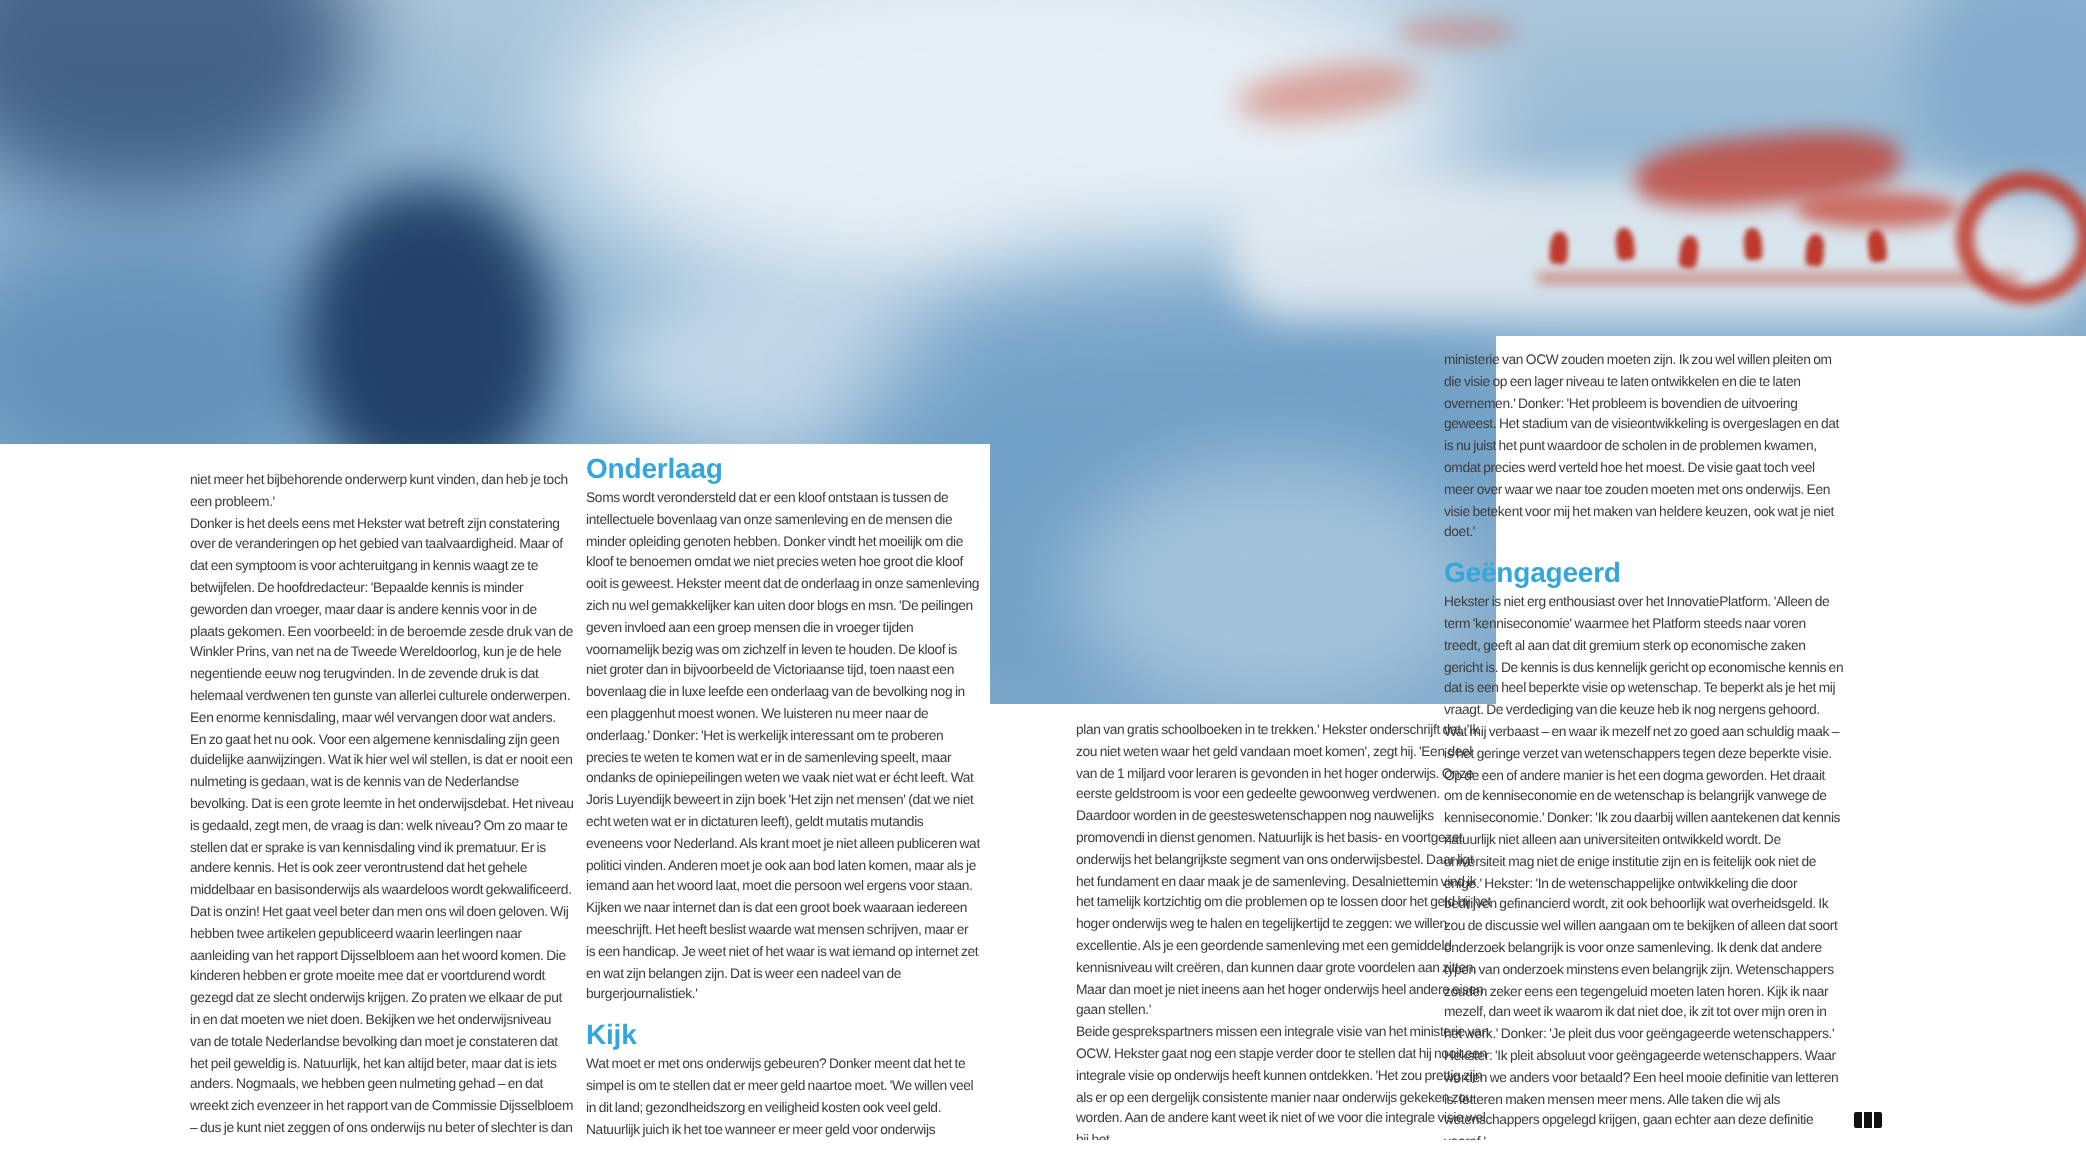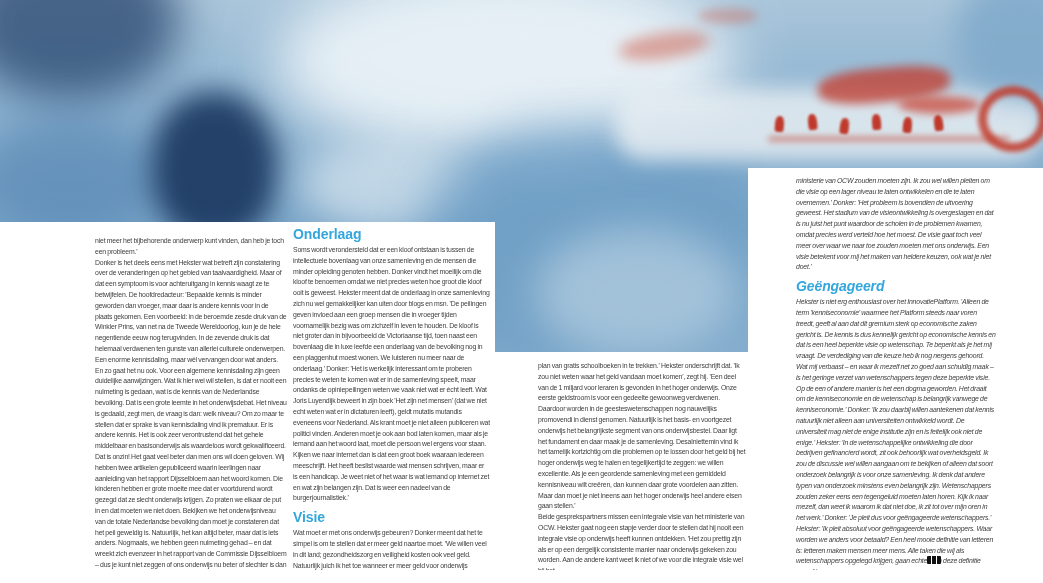--- a/index.html
+++ b/index.html
@@ -34,21 +34,21 @@
   
   .col{
     position:absolute;overflow:hidden;color:#3d3d3d;
     font-size:6.9px;line-height:10.8px;letter-spacing:-0.18px;word-spacing:-0.4px;
     text-align:left;
   }
   .col p{margin:0;}
   #col1{left:95px;top:236px;width:192px;height:334px;}
   #col2{left:293px;top:228px;width:197px;height:342px;}
   #col3{left:538px;top:361px;width:209px;height:209px;}
-  #col4{left:796px;top:176px;width:200px;height:394px;font-style:italic;}
+  #col4{left:722px;top:176px;width:200px;height:394px;}
   .sec-heading{
     color:#32a6dd;font-weight:bold;font-size:14px;line-height:12px;
     letter-spacing:-0.1px;margin:0 0 5px 0;
   }
   .sec-heading.spaced{margin-top:7px;}
   
   #endmark{
     position:absolute;left:927px;top:556px;width:14px;height:8px;
     background:linear-gradient(90deg,#111 0 4px,#fff 4px 5px,#111 5px 9px,#fff 9px 10px,#111 10px 14px);
     border-radius:1px;
@@ -84,21 +84,21 @@
   </div>
 
   <div id="col1" class="col">
     <p>niet meer het bijbehorende onderwerp kunt vinden, dan heb je toch een probleem.'</p>
     <p>Donker is het deels eens met Hekster wat betreft zijn constatering over de veranderingen op het gebied van taalvaardigheid. Maar of dat een symptoom is voor achteruitgang in kennis waagt ze te betwijfelen. De hoofdredacteur: 'Bepaalde kennis is minder geworden dan vroeger, maar daar is andere kennis voor in de plaats gekomen. Een voorbeeld: in de beroemde zesde druk van de Winkler Prins, van net na de Tweede Wereldoorlog, kun je de hele negentiende eeuw nog terugvinden. In de zevende druk is dat helemaal verdwenen ten gunste van allerlei culturele onderwerpen. Een enorme kennisdaling, maar wél vervangen door wat anders. En zo gaat het nu ook. Voor een algemene kennisdaling zijn geen duidelijke aanwijzingen. Wat ik hier wel wil stellen, is dat er nooit een nulmeting is gedaan, wat is de kennis van de Nederlandse bevolking. Dat is een grote leemte in het onderwijsdebat. Het niveau is gedaald, zegt men, de vraag is dan: welk niveau? Om zo maar te stellen dat er sprake is van kennisdaling vind ik prematuur. Er is andere kennis. Het is ook zeer verontrustend dat het gehele middelbaar en basisonderwijs als waardeloos wordt gekwalificeerd. Dat is onzin! Het gaat veel beter dan men ons wil doen geloven. Wij hebben twee artikelen gepubliceerd waarin leerlingen naar aanleiding van het rapport Dijsselbloem aan het woord komen. Die kinderen hebben er grote moeite mee dat er voortdurend wordt gezegd dat ze slecht onderwijs krijgen. Zo praten we elkaar de put in en dat moeten we niet doen. Bekijken we het onderwijsniveau van de totale Nederlandse bevolking dan moet je constateren dat het peil geweldig is. Natuurlijk, het kan altijd beter, maar dat is iets anders. Nogmaals, we hebben geen nulmeting gehad – en dat wreekt zich evenzeer in het rapport van de Commissie Dijsselbloem – dus je kunt niet zeggen of ons onderwijs nu beter of slechter is dan twintig jaar geleden. Het gaat mij persoonlijk echt te ver dat het momenteel dramatisch slecht zou zijn.'</p>
   </div>
 
   <div id="col2" class="col">
     <h3 class="sec-heading">Onderlaag</h3>
     <p>Soms wordt verondersteld dat er een kloof ontstaan is tussen de intellectuele bovenlaag van onze samenleving en de mensen die minder opleiding genoten hebben. Donker vindt het moeilijk om die kloof te benoemen omdat we niet precies weten hoe groot die kloof ooit is geweest. Hekster meent dat de onderlaag in onze samenleving zich nu wel gemakkelijker kan uiten door blogs en msn. 'De peilingen geven invloed aan een groep mensen die in vroeger tijden voornamelijk bezig was om zichzelf in leven te houden. De kloof is niet groter dan in bijvoorbeeld de Victoriaanse tijd, toen naast een bovenlaag die in luxe leefde een onderlaag van de bevolking nog in een plaggenhut moest wonen. We luisteren nu meer naar de onderlaag.' Donker: 'Het is werkelijk interessant om te proberen precies te weten te komen wat er in de samenleving speelt, maar ondanks de opiniepeilingen weten we vaak niet wat er écht leeft. Wat Joris Luyendijk beweert in zijn boek 'Het zijn net mensen' (dat we niet echt weten wat er in dictaturen leeft), geldt mutatis mutandis eveneens voor Nederland. Als krant moet je niet alleen publiceren wat politici vinden. Anderen moet je ook aan bod laten komen, maar als je iemand aan het woord laat, moet die persoon wel ergens voor staan. Kijken we naar internet dan is dat een groot boek waaraan iedereen meeschrijft. Het heeft beslist waarde wat mensen schrijven, maar er is een handicap. Je weet niet of het waar is wat iemand op internet zet en wat zijn belangen zijn. Dat is weer een nadeel van de burgerjournalistiek.'</p>
-    <h3 class="sec-heading spaced">Visie</h3>
+    <h3 class="sec-heading spaced">Kijk</h3>
     <p>Wat moet er met ons onderwijs gebeuren? Donker meent dat het te simpel is om te stellen dat er meer geld naartoe moet. 'We willen veel in dit land; gezondheidszorg en veiligheid kosten ook veel geld. Natuurlijk juich ik het toe wanneer er meer geld voor onderwijs beschikbaar komt, maar het probleem is een stuk complexer. We zouden wel kunnen beginnen door het idiote</p>
   </div>
 
   <div id="col3" class="col">
     <p>plan van gratis schoolboeken in te trekken.' Hekster onderschrijft dat. 'Ik zou niet weten waar het geld vandaan moet komen', zegt hij. 'Een deel van de 1 miljard voor leraren is gevonden in het hoger onderwijs. Onze eerste geldstroom is voor een gedeelte gewoonweg verdwenen. Daardoor worden in de geesteswetenschappen nog nauwelijks promovendi in dienst genomen. Natuurlijk is het basis- en voortgezet onderwijs het belangrijkste segment van ons onderwijsbestel. Daar ligt het fundament en daar maak je de samenleving. Desalniettemin vind ik het tamelijk kortzichtig om die problemen op te lossen door het geld bij het hoger onderwijs weg te halen en tegelijkertijd te zeggen: we willen excellentie. Als je een geordende samenleving met een gemiddeld kennisniveau wilt creëren, dan kunnen daar grote voordelen aan zitten. Maar dan moet je niet ineens aan het hoger onderwijs heel andere eisen gaan stellen.'</p>
     <p>Beide gesprekspartners missen een integrale visie van het ministerie van OCW. Hekster gaat nog een stapje verder door te stellen dat hij nooit een integrale visie op onderwijs heeft kunnen ontdekken. 'Het zou prettig zijn als er op een dergelijk consistente manier naar onderwijs gekeken zou worden. Aan de andere kant weet ik niet of we voor die integrale visie wel bij het</p>
   </div>
 
   <div id="col4" class="col">
     <p>ministerie van OCW zouden moeten zijn. Ik zou wel willen pleiten om die visie op een lager niveau te laten ontwikkelen en die te laten overnemen.' Donker: 'Het probleem is bovendien de uitvoering geweest. Het stadium van de visieontwikkeling is overgeslagen en dat is nu juist het punt waardoor de scholen in de problemen kwamen, omdat precies werd verteld hoe het moest. De visie gaat toch veel meer over waar we naar toe zouden moeten met ons onderwijs. Een visie betekent voor mij het maken van heldere keuzen, ook wat je niet doet.'</p>

